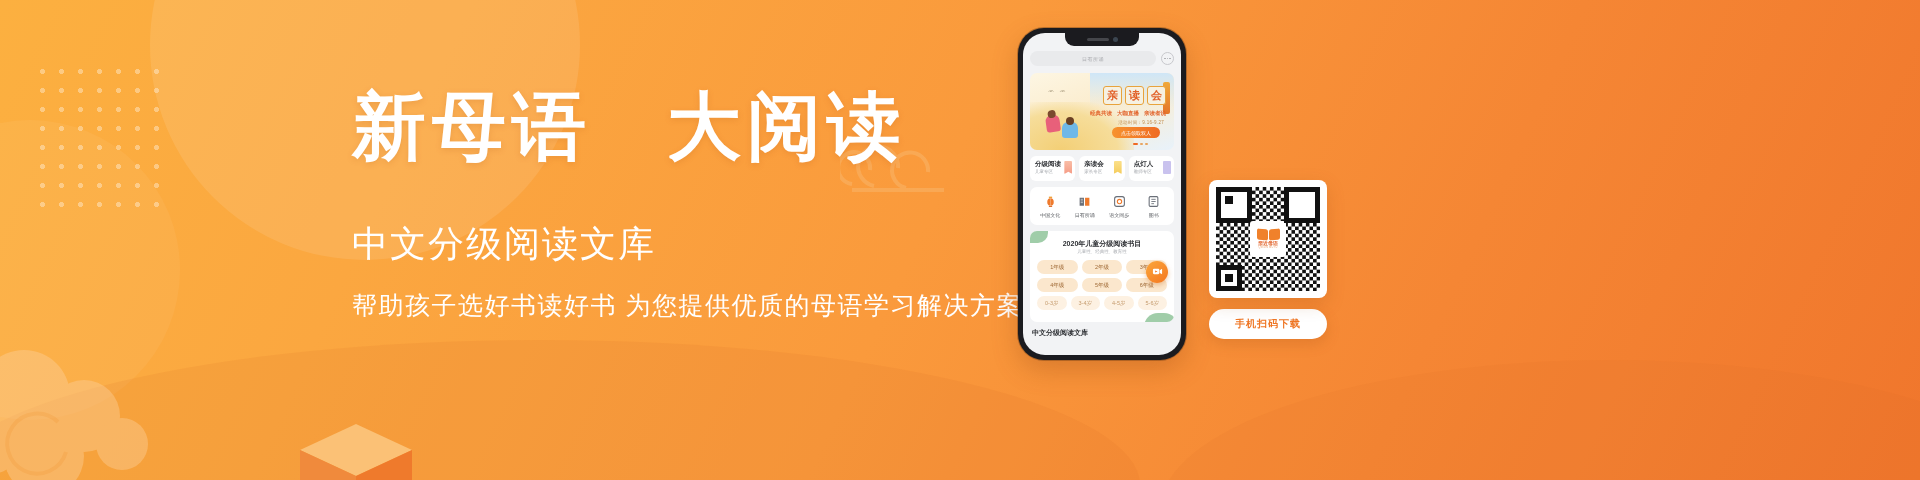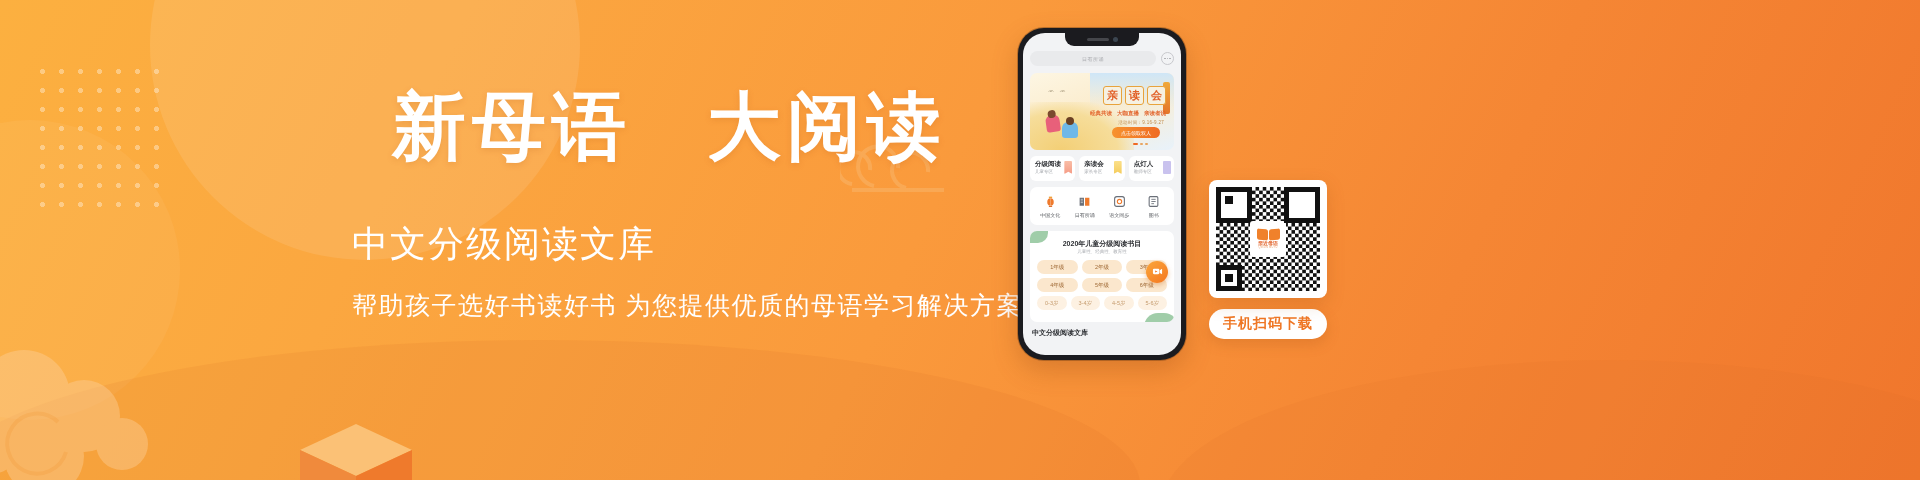--- a/index.html
+++ b/index.html
@@ -56,21 +56,20 @@
   .copy{
     position:absolute;left:352px;top:88px;width:720px;
     color:#ffffff;
   }
   .headline{
     font-family:"Liberation Serif","DejaVu Serif",serif;
     font-size:74px;line-height:1.08;font-weight:700;
     letter-spacing:6px;
     white-space:nowrap;
     text-shadow:0 2px 6px rgba(180,85,20,.18);
-    margin-left:40px;
   }
   .headline .gap{display:inline-block;width:26px;}
   .subtitle{
     margin-top:54px;
     font-size:36px;line-height:1.2;font-weight:400;letter-spacing:2px;
     white-space:nowrap;
   }
   .tagline{
     margin-top:24px;
     font-size:25px;line-height:1.3;font-weight:300;letter-spacing:1.5px;
@@ -241,21 +240,21 @@
   .qrlogo .bk b{display:block;width:11px;height:11px;background:#f0812b;border-radius:2px;}
   .qrlogo .bk b:first-child{transform:skewY(6deg);}
   .qrlogo .bk b:last-child{transform:skewY(-6deg);}
   .qrlogo .n{font-size:5px;color:#e2622a;font-weight:700;line-height:1;}
   .qrlogo .e{font-size:2.6px;color:#e9a274;letter-spacing:.2px;line-height:1;}
 
   .dlbtn{
     margin:11px auto 0 auto;width:118px;height:30px;border-radius:15px;
     background:#ffffff;color:#ef7624;
     display:flex;align-items:center;justify-content:center;
-    font-size:14px;font-weight:700;letter-spacing:1px;
+    font-size:10px;font-weight:700;letter-spacing:1px;
     box-shadow:0 5px 14px rgba(160,75,18,.22);
   }
 </style>
 </head>
 <body>
 
 <div class="banner">
 
   <div class="dec circle-tr"></div>
   <div class="dec circle-soft-left"></div>

